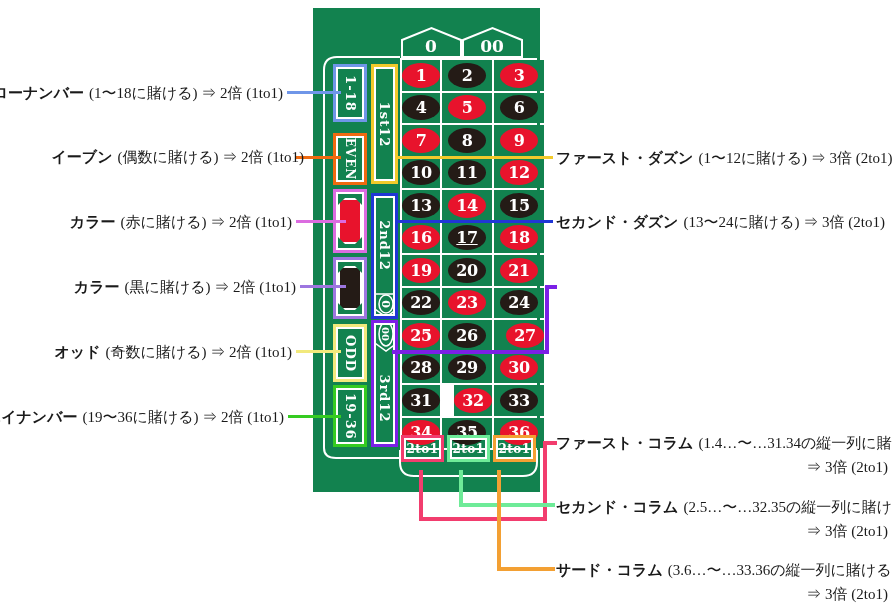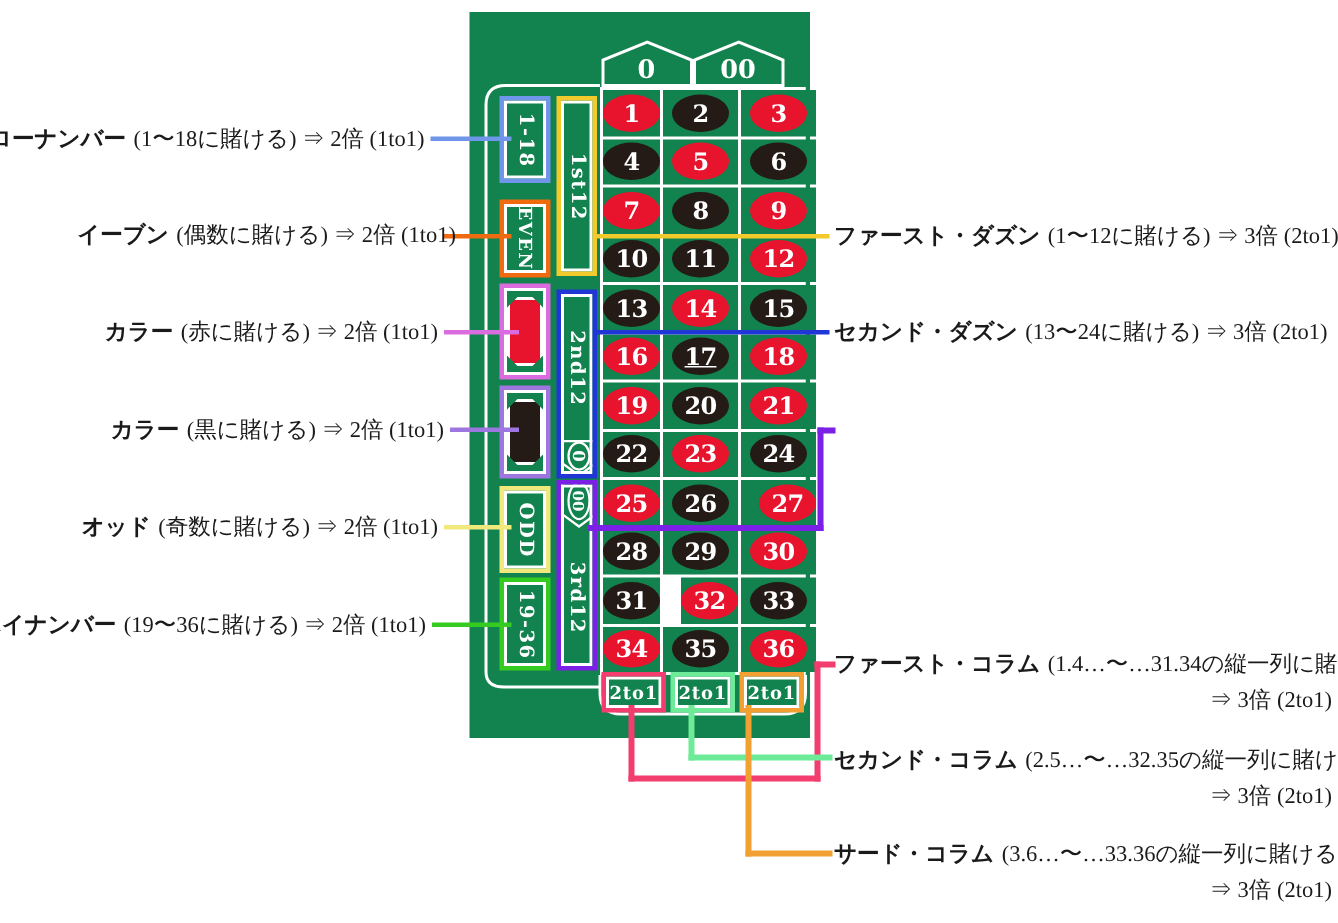--- a/index.html
+++ b/index.html
@@ -16,21 +16,21 @@
   .chip{width:38px;height:25px;border-radius:50%;display:flex;align-items:center;justify-content:center;
         color:#fff;font-family:"DejaVu Serif",serif;font-weight:bold;font-size:16px;letter-spacing:-0.5px;}
   
   .box{position:absolute;box-sizing:border-box;border:2px solid #fff;
        outline:3px solid transparent;outline-offset:0px;
        display:flex;align-items:center;justify-content:center;}
   .vtext{transform:rotate(90deg);white-space:nowrap;color:#fff;
          font-family:"DejaVu Serif",serif;font-weight:bold;font-size:13px;letter-spacing:1px;}
   .outside{left:336px;width:28px;}
   .dozen{left:374px;width:21px;}
-  .col-box{top:451px;width:37px;height:21px;}
+  .col-box{top:438px;width:37px;height:21px;}
   .col-box .htext{color:#fff;font-family:"DejaVu Serif",serif;font-weight:bold;font-size:12px;letter-spacing:0.5px;}
   .color-chip{width:30px;box-sizing:border-box;border:2px solid #fff;border-radius:5px;
               clip-path:polygon(7px 0,calc(100% - 7px) 0,100% 7px,100% calc(100% - 7px),
                         calc(100% - 7px) 100%,7px 100%,0 calc(100% - 7px),0 7px);}
   
   .seg{position:absolute;}
   
   .ann{position:absolute;height:20px;line-height:20px;white-space:nowrap;font-size:15px;color:#1a1a1a;}
   .ann-name{font-weight:bold;font-family:"Liberation Sans",sans-serif;}
   .ann-desc{font-family:"Liberation Serif",serif;margin-left:5px;}

